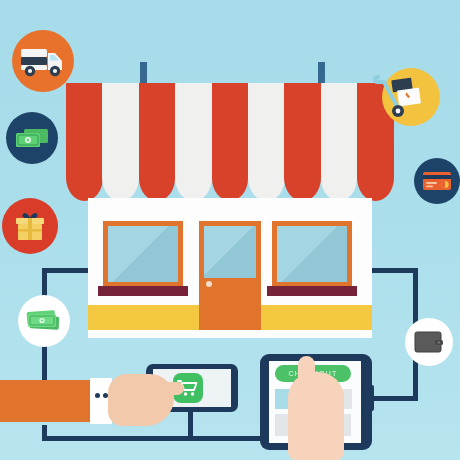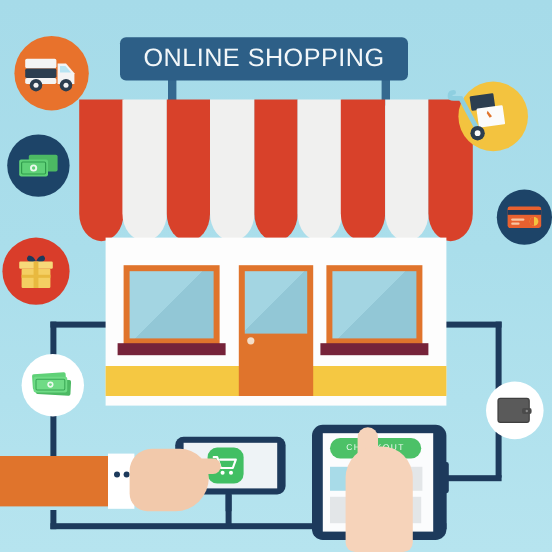--- a/index.html
+++ b/index.html
@@ -107,23 +107,20 @@
   <div class="wire abs" style="left:42px;top:436px;width:330px;height:5px;"></div>
   <div class="wire abs" style="left:367px;top:400px;width:5px;height:41px;"></div>
   <div class="wire abs" style="left:413px;top:268px;width:5px;height:60px;"></div>
   <div class="wire abs" style="left:413px;top:360px;width:5px;height:38px;"></div>
   <div class="wire abs" style="left:360px;top:268px;width:58px;height:5px;"></div>
   <div class="wire abs" style="left:367px;top:396px;width:51px;height:5px;"></div>
   <div class="wire abs" style="left:188px;top:410px;width:5px;height:28px;"></div>
 
   <div id="sign-post-left"></div>
   <div id="sign-post-right"></div>
-  <div id="sign-board">
-    <span>ONLINE SHOPPING</span>
-  </div>
 
   <div id="awning">
     <div class="stripe r" style="left:0px;"></div>
     <div class="stripe w" style="left:36.4px;"></div>
     <div class="stripe r" style="left:72.8px;"></div>
     <div class="stripe w" style="left:109.2px;"></div>
     <div class="stripe r" style="left:145.6px;"></div>
     <div class="stripe w" style="left:182px;"></div>
     <div class="stripe r" style="left:218.4px;"></div>
     <div class="stripe w" style="left:254.8px;"></div>

